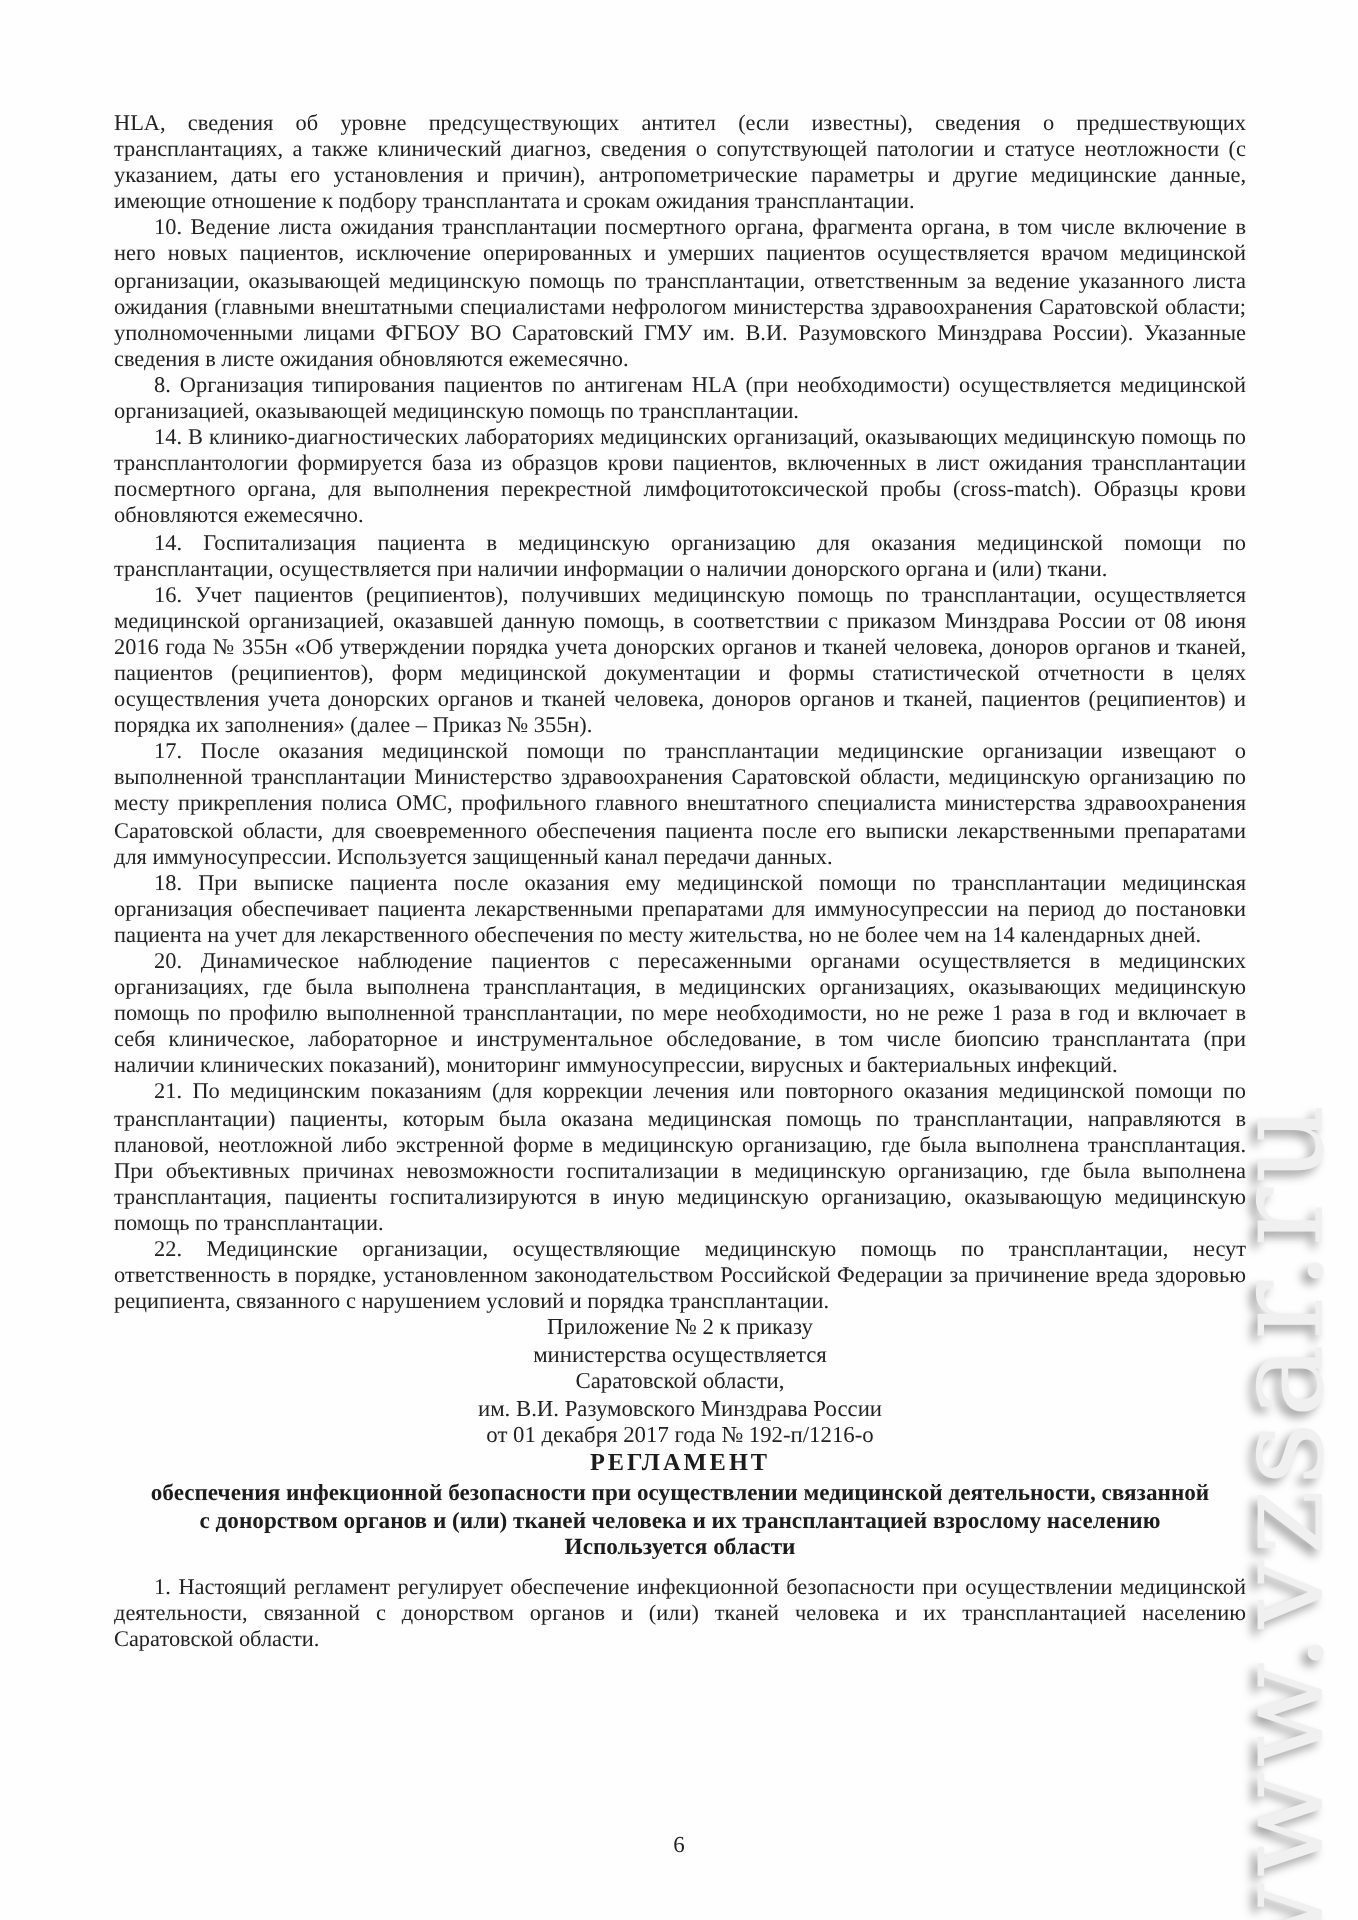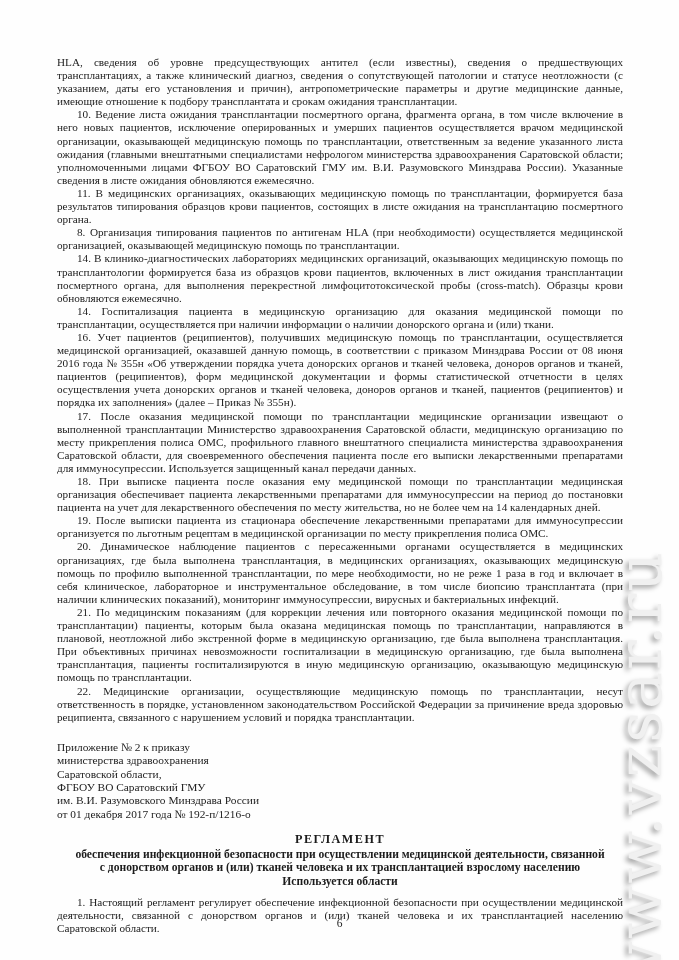--- a/index.html
+++ b/index.html
@@ -23,28 +23,26 @@
   }
   .para {
     margin: 0;
     font-size: 11.2px;
     line-height: 13.1px;
     text-align: justify;
     color: #222;
   }
   .para.indent { text-indent: 20px; font-family: Liberation Serif, serif; }
   .appendix {
-    margin-top: 17px;
     font-size: 11.4px;
     line-height: 13.4px;
-    text-align: left;
+    text-align: center;
     color: #222;
   }
   .title-block {
-    margin-top: 12px;
     text-align: center;
     font-weight: bold;
     font-size: 11.6px;
     line-height: 13.6px;
     color: #1c1c1c;
   }
   .title-main {
     font-size: 12.2px;
     letter-spacing: 1.5px;
     margin-bottom: 1px;
@@ -76,37 +74,34 @@
 <body>
 
 <div class="page">
 
   <div class="watermark">www.vzsar.ru</div>
 
   <div class="content">
 
     <p class="para">HLA, сведения об уровне предсуществующих антител (если известны), сведения о предшествующих трансплантациях, а также клинический диагноз, сведения о сопутствующей патологии и статусе неотложности (с указанием, даты его установления и причин), антропометрические параметры и другие медицинские данные, имеющие отношение к подбору трансплантата и срокам ожидания трансплантации.</p>
     <p class="para indent">10. Ведение листа ожидания трансплантации посмертного органа, фрагмента органа, в том числе включение в него новых пациентов, исключение оперированных и умерших пациентов осуществляется врачом медицинской организации, оказывающей медицинскую помощь по трансплантации, ответственным за ведение указанного листа ожидания (главными внештатными специалистами нефрологом министерства здравоохранения Саратовской области; уполномоченными лицами ФГБОУ ВО Саратовский ГМУ им. В.И. Разумовского Минздрава России). Указанные сведения в листе ожидания обновляются ежемесячно.</p>
-    <p class="para indent">11. В медицинских организациях, оказывающих медицинскую помощь по трансплантации, формируется база результатов типирования образцов крови пациентов, состоящих в листе ожидания на трансплантацию посмертного органа.</p>
     <p class="para indent">8. Организация типирования пациентов по антигенам HLA (при необходимости) осуществляется медицинской организацией, оказывающей медицинскую помощь по трансплантации.</p>
     <p class="para indent">14. В клинико-диагностических лабораториях медицинских организаций, оказывающих медицинскую помощь по трансплантологии формируется база из образцов крови пациентов, включенных в лист ожидания трансплантации посмертного органа, для выполнения перекрестной лимфоцитотоксической пробы (cross-match). Образцы крови обновляются ежемесячно.</p>
     <p class="para indent">14. Госпитализация пациента в медицинскую организацию для оказания медицинской помощи по трансплантации, осуществляется при наличии информации о наличии донорского органа и (или) ткани.</p>
     <p class="para indent">16. Учет пациентов (реципиентов), получивших медицинскую помощь по трансплантации, осуществляется медицинской организацией, оказавшей данную помощь, в соответствии с приказом Минздрава России от 08 июня 2016 года № 355н «Об утверждении порядка учета донорских органов и тканей человека, доноров органов и тканей, пациентов (реципиентов), форм медицинской документации и формы статистической отчетности в целях осуществления учета донорских органов и тканей человека, доноров органов и тканей, пациентов (реципиентов) и порядка их заполнения» (далее – Приказ № 355н).</p>
     <p class="para indent">17. После оказания медицинской помощи по трансплантации медицинские организации извещают о выполненной трансплантации Министерство здравоохранения Саратовской области, медицинскую организацию по месту прикрепления полиса ОМС, профильного главного внештатного специалиста министерства здравоохранения Саратовской области, для своевременного обеспечения пациента после его выписки лекарственными препаратами для иммуносупрессии. Используется защищенный канал передачи данных.</p>
     <p class="para indent">18. При выписке пациента после оказания ему медицинской помощи по трансплантации медицинская организация обеспечивает пациента лекарственными препаратами для иммуносупрессии на период до постановки пациента на учет для лекарственного обеспечения по месту жительства, но не более чем на 14 календарных дней.</p>
-    <p class="para indent">19. После выписки пациента из стационара обеспечение лекарственными препаратами для иммуносупрессии организуется по льготным рецептам в медицинской организации по месту прикрепления полиса ОМС.</p>
     <p class="para indent">20. Динамическое наблюдение пациентов с пересаженными органами осуществляется в медицинских организациях, где была выполнена трансплантация, в медицинских организациях, оказывающих медицинскую помощь по профилю выполненной трансплантации, по мере необходимости, но не реже 1 раза в год и включает в себя клиническое, лабораторное и инструментальное обследование, в том числе биопсию трансплантата (при наличии клинических показаний), мониторинг иммуносупрессии, вирусных и бактериальных инфекций.</p>
     <p class="para indent">21. По медицинским показаниям (для коррекции лечения или повторного оказания медицинской помощи по трансплантации) пациенты, которым была оказана медицинская помощь по трансплантации, направляются в плановой, неотложной либо экстренной форме в медицинскую организацию, где была выполнена трансплантация. При объективных причинах невозможности госпитализации в медицинскую организацию, где была выполнена трансплантация, пациенты госпитализируются в иную медицинскую организацию, оказывающую медицинскую помощь по трансплантации.</p>
     <p class="para indent">22. Медицинские организации, осуществляющие медицинскую помощь по трансплантации, несут ответственность в порядке, установленном законодательством Российской Федерации за причинение вреда здоровью реципиента, связанного с нарушением условий и порядка трансплантации.</p>
 
     <div class="appendix">
       <div>Приложение № 2 к приказу</div>
-      <div>министерства здравоохранения</div>
+      <div>министерства осуществляется</div>
       <div>Саратовской области,</div>
-      <div>ФГБОУ ВО Саратовский ГМУ</div>
       <div>им. В.И. Разумовского Минздрава России</div>
       <div>от 01 декабря 2017 года № 192-п/1216-о</div>
     </div>
 
     <div class="title-block">
       <div class="title-main">РЕГЛАМЕНТ</div>
       <div>обеспечения инфекционной безопасности при осуществлении медицинской деятельности, связанной</div>
       <div>с донорством органов и (или) тканей человека и их трансплантацией взрослому населению</div>
       <div>Используется области</div>
     </div>

